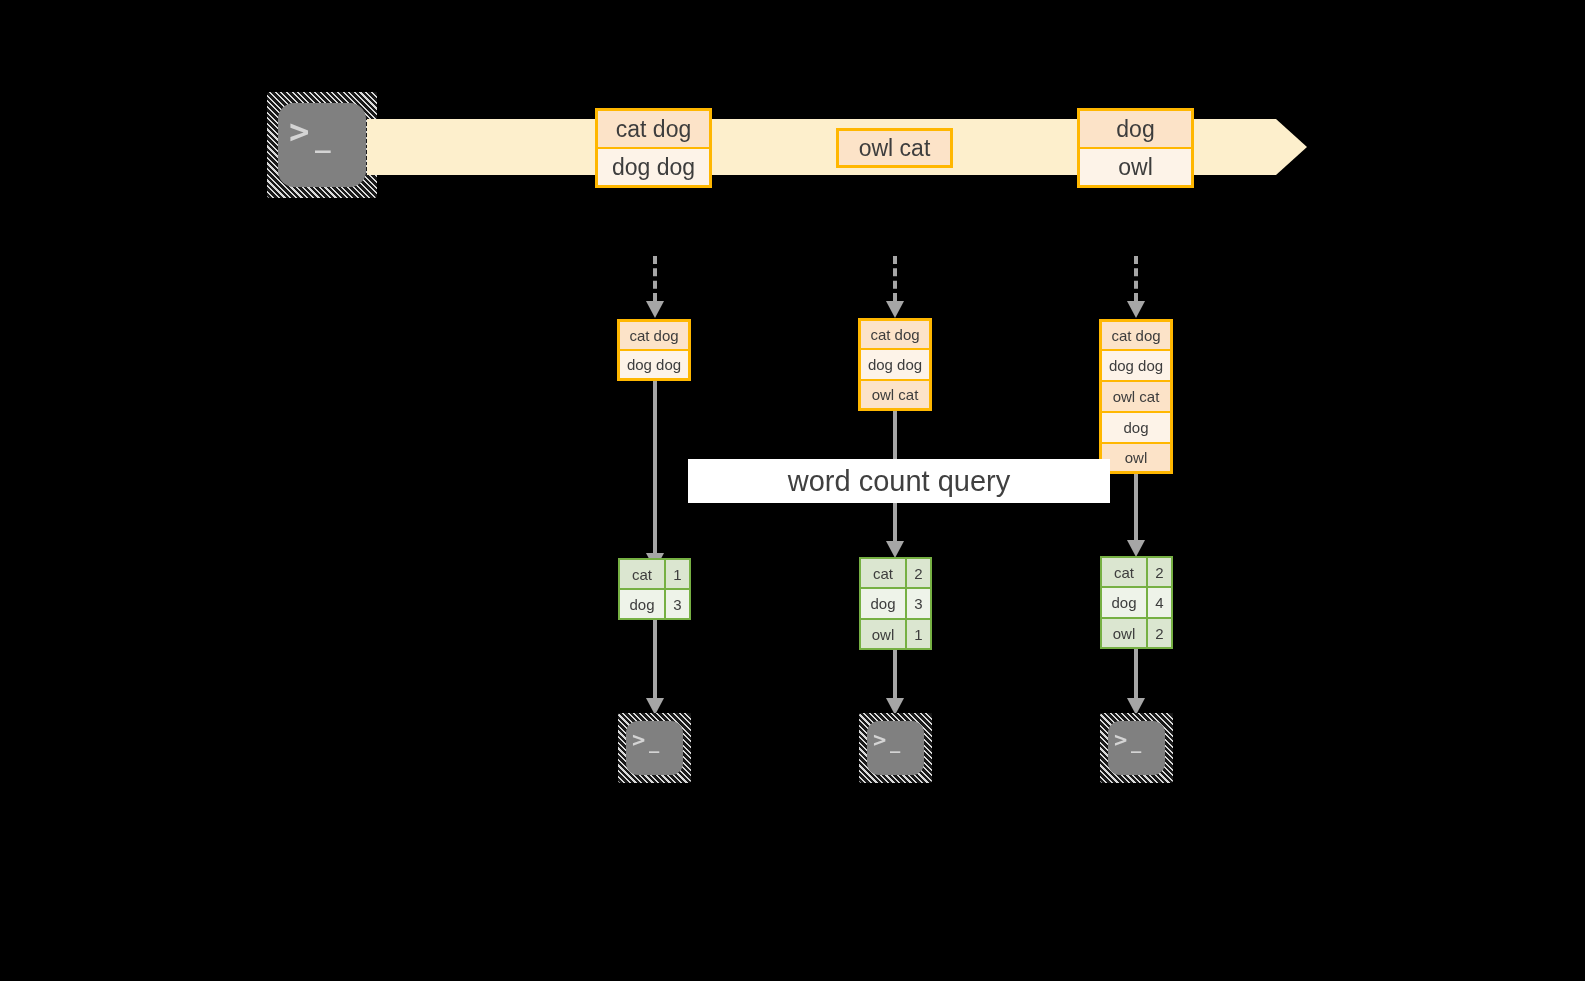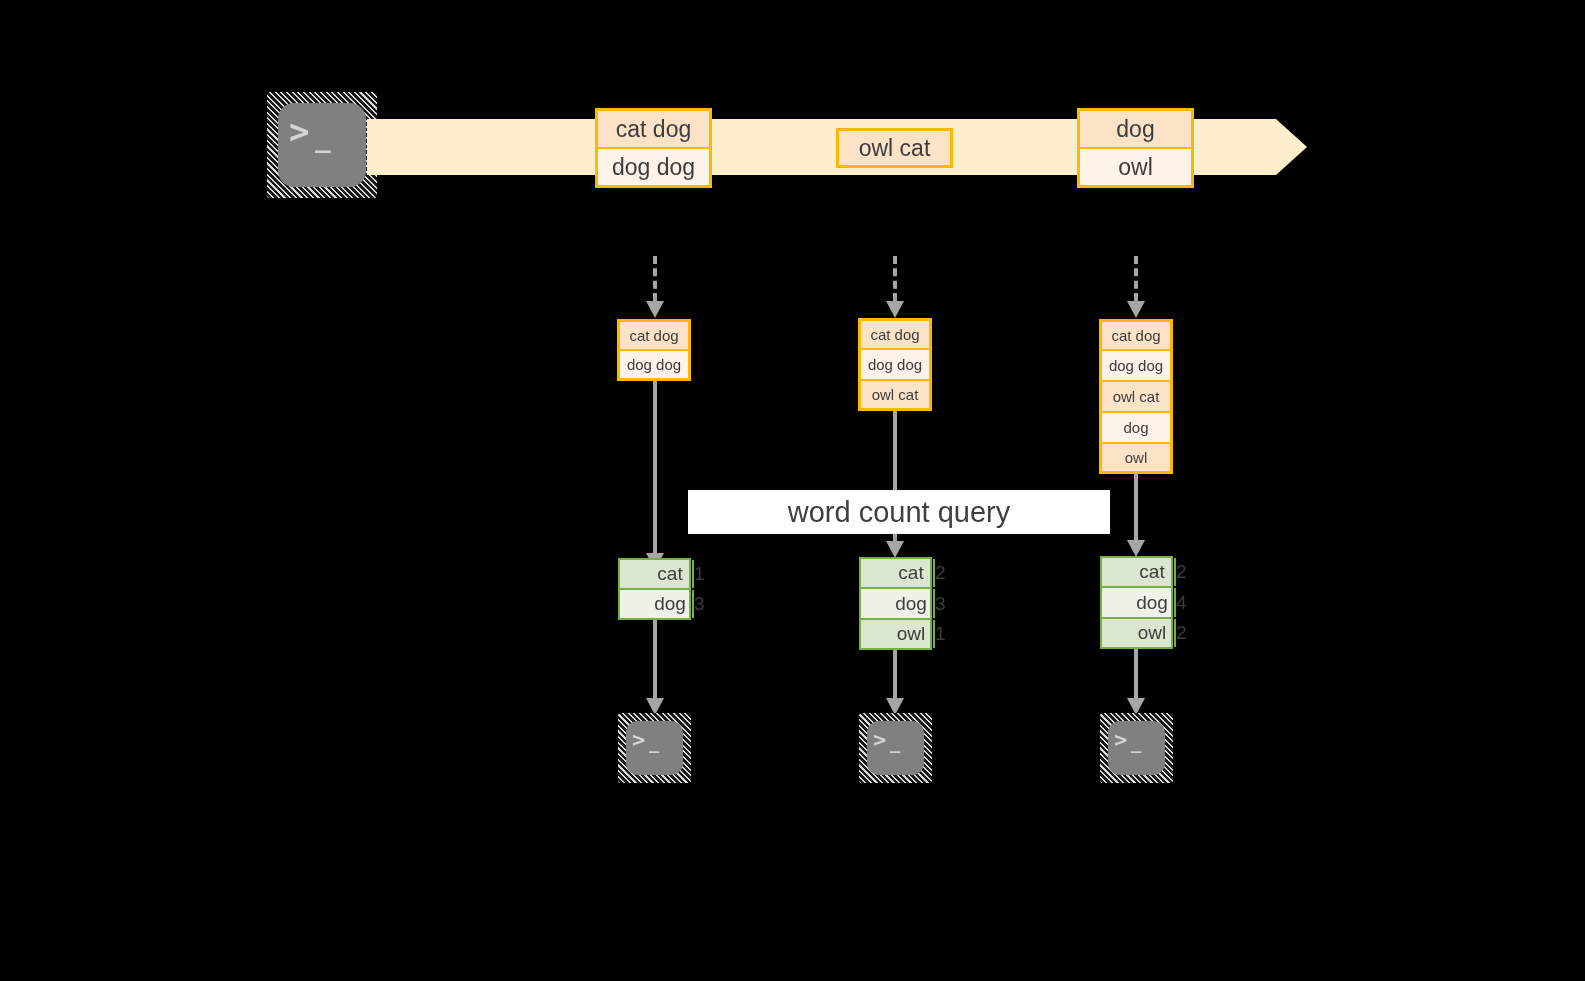--- a/index.html
+++ b/index.html
@@ -82,22 +82,21 @@
   .evt.nb-bot { border-top-width: 1.5px; }
 
   
   .res {
     position: absolute;
     box-sizing: border-box;
     border: 2.5px solid #76b043;
     background: #dbe6d0;
     display: flex;
     color: #3d3d3d;
-    font-size: 19px;
-    padding-left: 28px;
+    font-size: 15px;
   }
   .res.light { background: #eef3e9; }
   .res .k {
     flex: 0 0 46px;
     display: flex; align-items: center; justify-content: center;
     border-right: 2.5px solid #76b043;
     box-sizing: border-box;
   }
   .res .v {
     flex: 1 1 auto;
@@ -132,21 +131,20 @@
   
   .banner {
     position: absolute;
     background: #ffffff;
     display: flex;
     align-items: center;
     justify-content: center;
     color: #404040;
     font-size: 29px;
     white-space: nowrap;
-    margin-top: 31px;
   }
 </style>
 </head>
 <body>
 
 <div id="stage">
 
   <div class="terminal big" style="left:267px; top:92px; width:110px; height:106px;">
     <div class="hatch"></div>
     <div class="body"></div>

